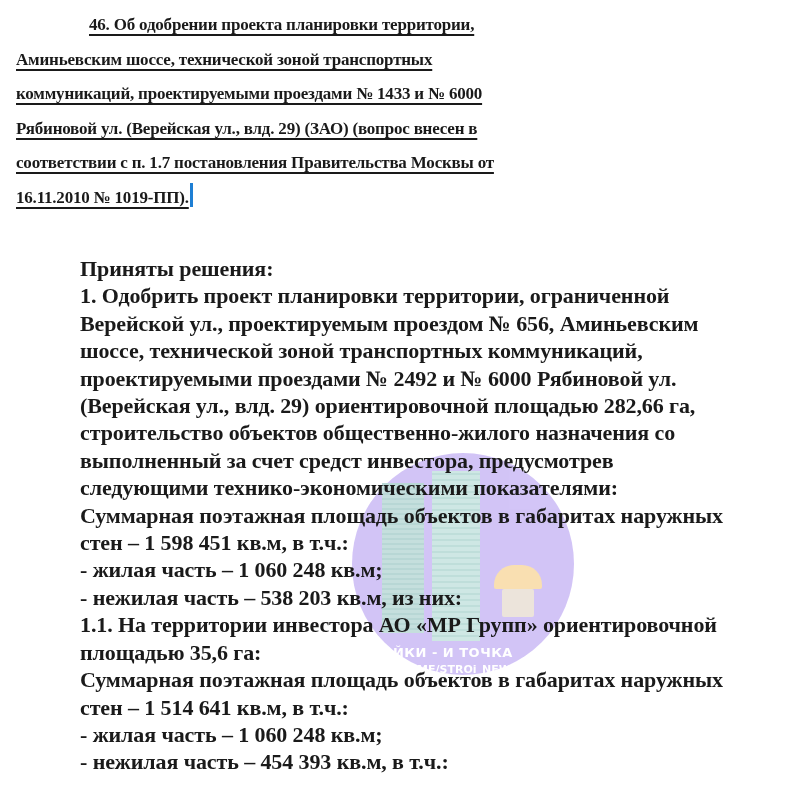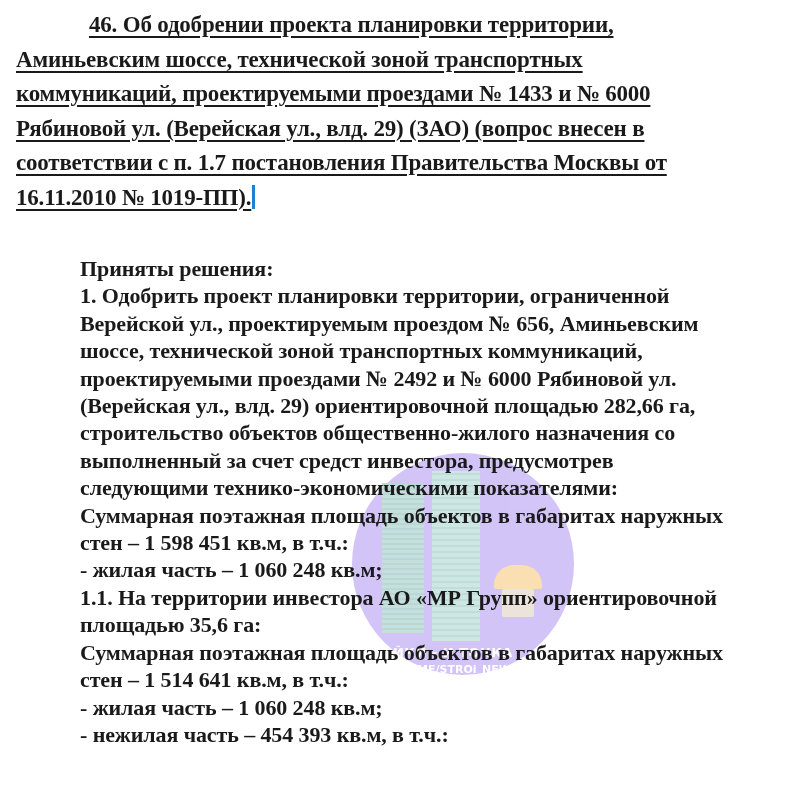--- a/index.html
+++ b/index.html
@@ -3,21 +3,21 @@
   <meta charset="utf-8">
   <style>
     html, body { margin: 0; padding: 0; background: #ffffff; }
     body {
       width: 800px; height: 800px; overflow: hidden; position: relative;
       font-family: "Liberation Serif", "DejaVu Serif", serif;
       color: #1a1a1a;
     }
     .heading {
       position: absolute; left: 16px; top: 8px; width: 770px;
-      font-weight: bold; font-size: 23px; line-height: 34.5px;
+      font-weight: bold; font-size: 17px; line-height: 34.5px;
       letter-spacing: -0.2px;
     }
     .heading .hl {
       display: block; white-space: nowrap;
       text-decoration: underline; text-underline-offset: 4px; text-decoration-thickness: 1.5px;
     }
     .heading .hl.first { padding-left: 73px; }
     .cursor {
       display: inline-block; width: 3px; height: 24px; background: #1e7fd4;
       vertical-align: -4px; margin-left: 1px;
@@ -93,19 +93,20 @@
   <span class="line">Верейской ул., проектируемым проездом № 656, Аминьевским</span>
   <span class="line">шоссе, технической зоной транспортных коммуникаций,</span>
   <span class="line">проектируемыми проездами № 2492 и № 6000 Рябиновой ул.</span>
   <span class="line">(Верейская ул., влд. 29) ориентировочной площадью 282,66 га,</span>
   <span class="line">строительство объектов общественно-жилого назначения со</span>
   <span class="line">выполненный за счет средст инвестора, предусмотрев</span>
   <span class="line">следующими технико-экономическими показателями:</span>
   <span class="line">Суммарная поэтажная площадь объектов в габаритах наружных</span>
   <span class="line">стен – 1 598 451 кв.м, в т.ч.:</span>
   <span class="line">- жилая часть – 1 060 248 кв.м;</span>
+  <span class="line">- нежилая часть – 538 203 кв.м, из них:</span>
   <span class="line">1.1. На территории инвестора АО «МР Групп» ориентировочной</span>
   <span class="line">площадью 35,6 га:</span>
   <span class="line">Суммарная поэтажная площадь объектов в габаритах наружных</span>
   <span class="line">стен – 1 514 641 кв.м, в т.ч.:</span>
   <span class="line">- жилая часть – 1 060 248 кв.м;</span>
   <span class="line">- нежилая часть – 454 393 кв.м, в т.ч.:</span>
 </div>
 
 </body></html>

